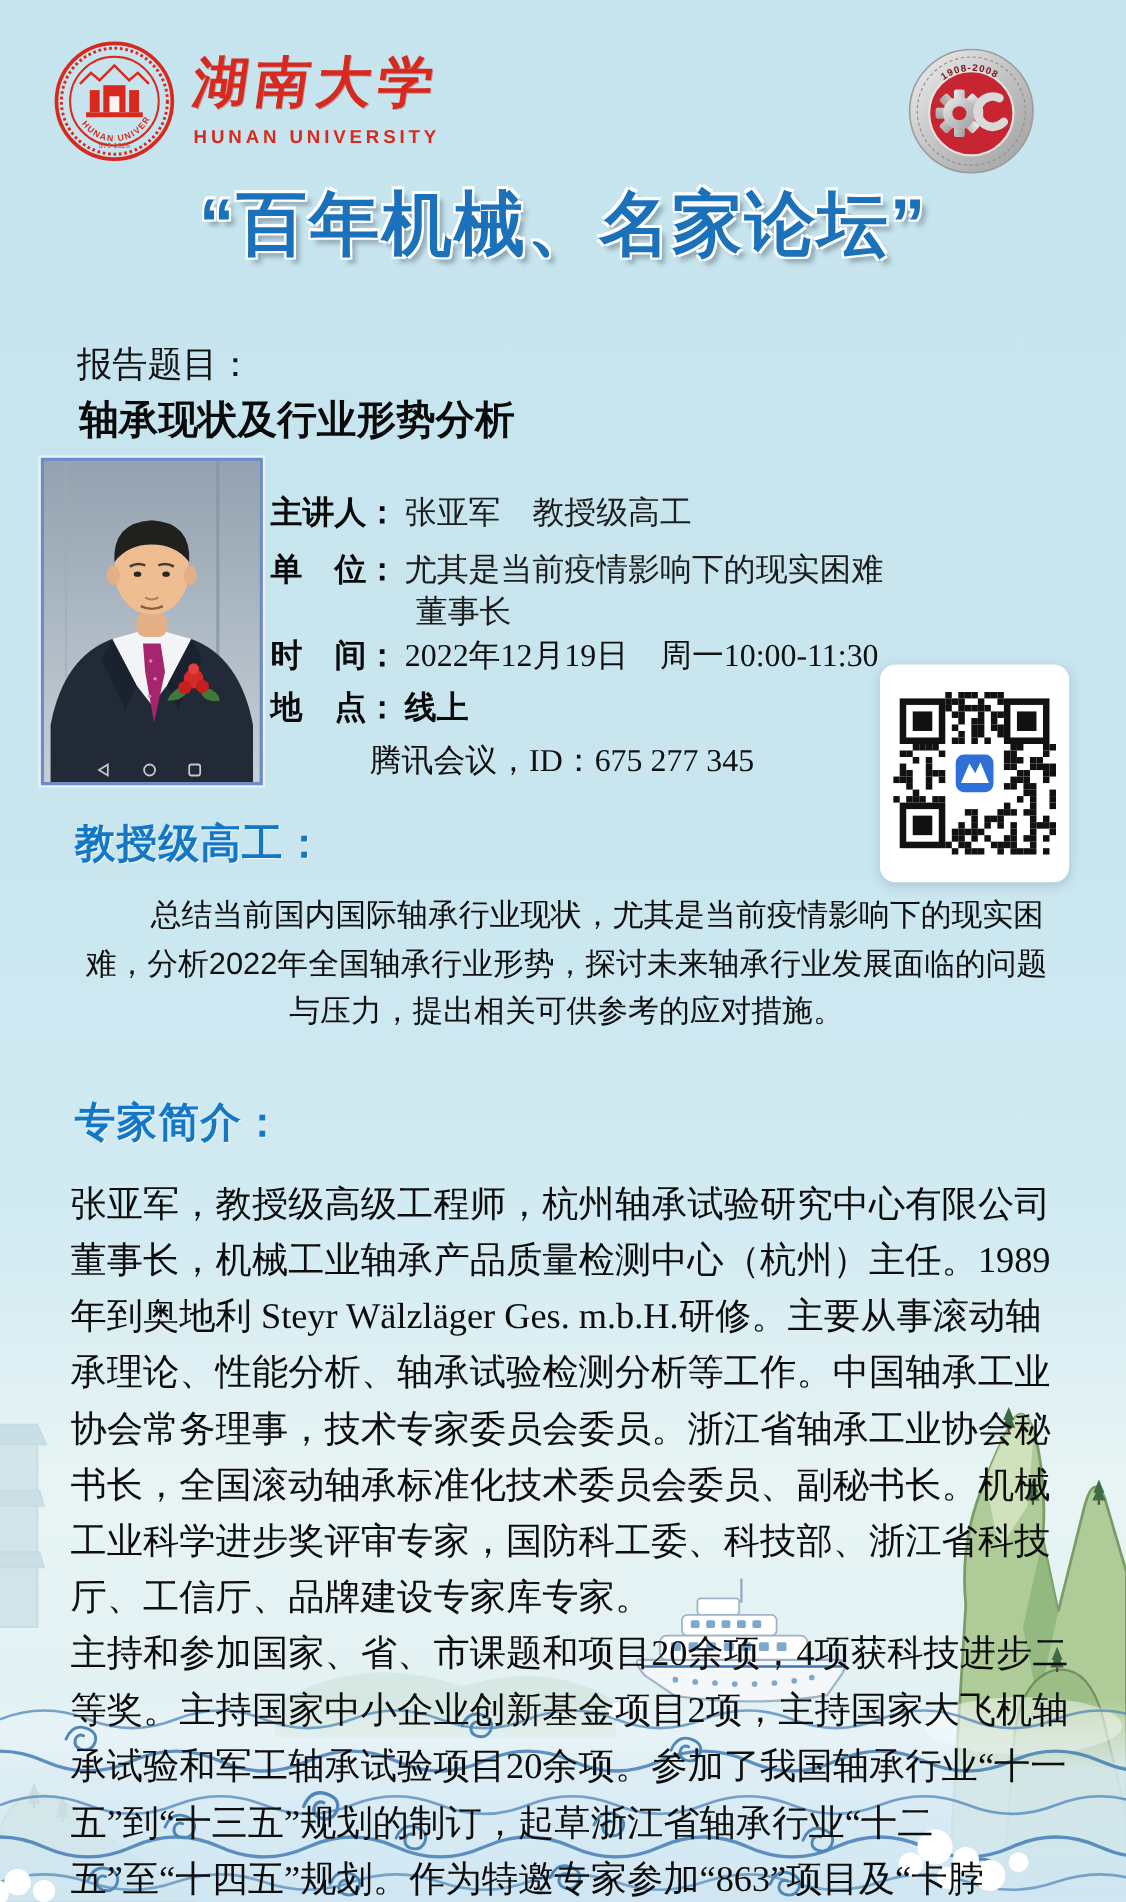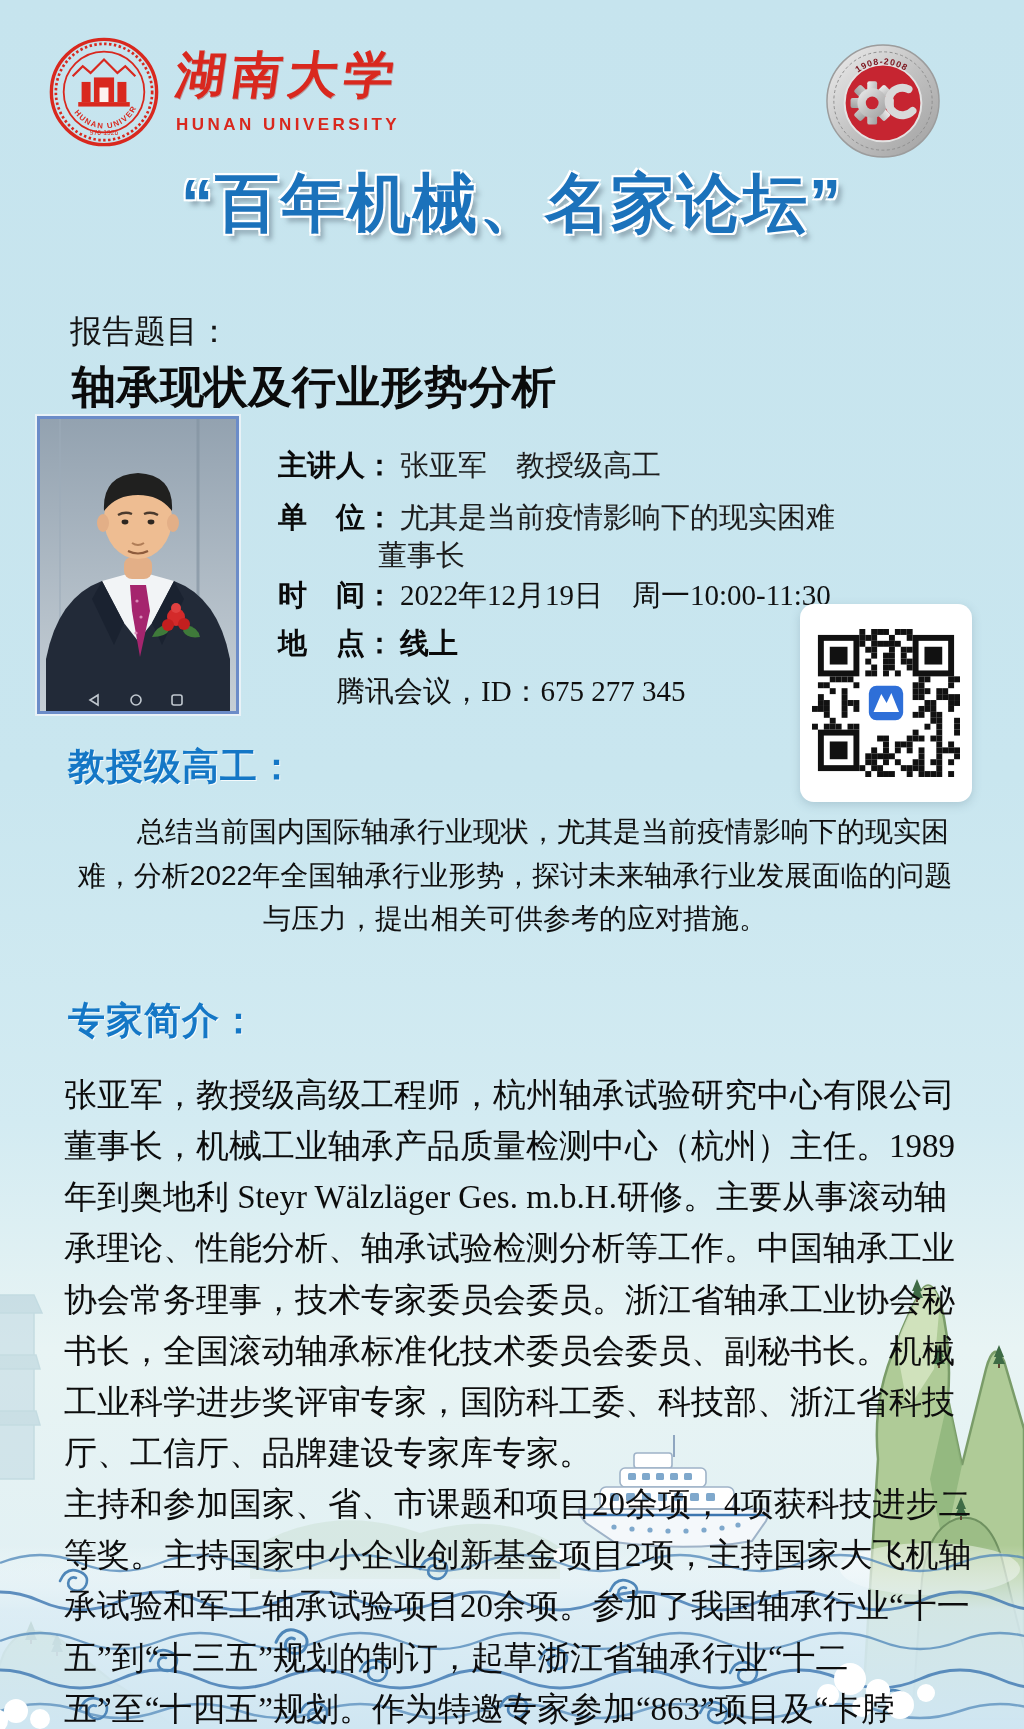--- a/index.html
+++ b/index.html
@@ -16,26 +16,26 @@
           font-family:"Liberation Serif",serif;text-shadow:1px 1px 0 rgba(150,20,15,.35);}
   .uni-en{font-size:17px;font-weight:700;color:#d9281e;letter-spacing:3.5px;margin-top:6px;font-family:"Liberation Sans",sans-serif;}
   .badge{left:824px;top:42px;width:118px;height:118px;z-index:3;}
   
   .main-title{
     left:0;top:160px;width:100%;text-align:center;z-index:3;
     font-size:64px;font-weight:900;letter-spacing:2px;color:#1b72bb;
     text-shadow:-2px -2px 0 #ffffff,2px -2px 0 #ffffff,-2px 2px 0 #ffffff,2px 2px 0 #ffffff,5px 6px 5px rgba(96,117,132,.55);
   }
   .report-label{left:70px;top:310px;font-size:32px;color:#141414;z-index:3;}
-  .report-title{left:72px;top:358px;font-size:44px;font-weight:800;color:#0b0b0b;z-index:3;}
+  .report-title{left:72px;top:358px;font-size:36px;font-weight:800;color:#0b0b0b;z-index:3;}
   
   .photo{left:37px;top:416px;width:196px;height:292px;border:3px solid #6b8cc8;outline:2px solid #e9f2f7;background:#aab6c1;z-index:3;}
   
   .row{left:246px;display:flex;align-items:baseline;z-index:3;white-space:nowrap;}
-  .lbl{font-weight:800;font-size:29px;color:#0a0a0a;margin-left:32px;}
+  .lbl{font-weight:800;font-size:29px;color:#0a0a0a;}
   .v-sans{font-size:29px;color:#1d1d1d;margin-left:6px;}
   .v-serif{font-family:"Liberation Serif",serif;font-size:29px;color:#101010;margin-left:6px;}
   .v-bold{font-weight:800;font-size:29px;color:#0a0a0a;margin-left:6px;}
   
   .qr-card{left:800px;top:604px;width:172px;height:198px;background:#ffffff;border-radius:14px;
            box-shadow:0 3px 10px rgba(80,110,130,.25);z-index:3;display:flex;align-items:center;justify-content:center;}
   
   .blue-h{font-size:37px;font-weight:900;color:#1477c6;letter-spacing:1px;z-index:3;
           text-shadow:1px 1px 0 rgba(255,255,255,.8);}
   .h1{left:68px;top:742px;}

